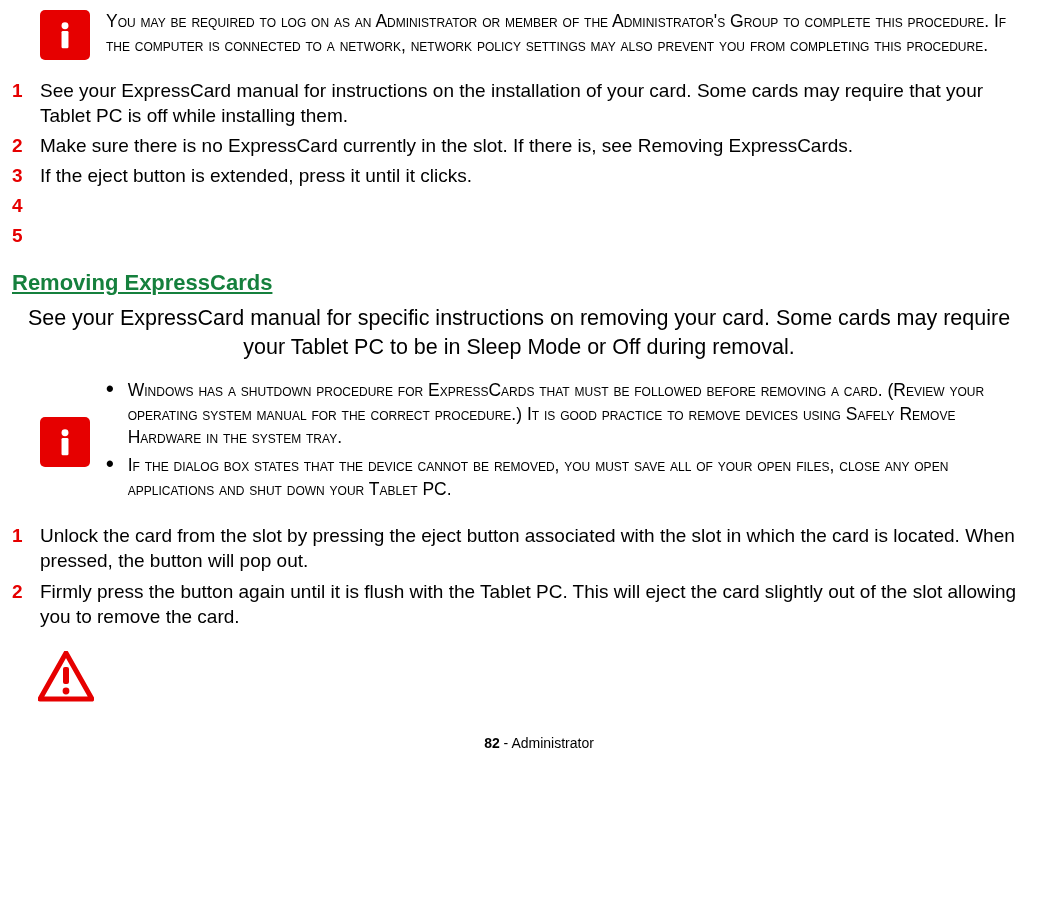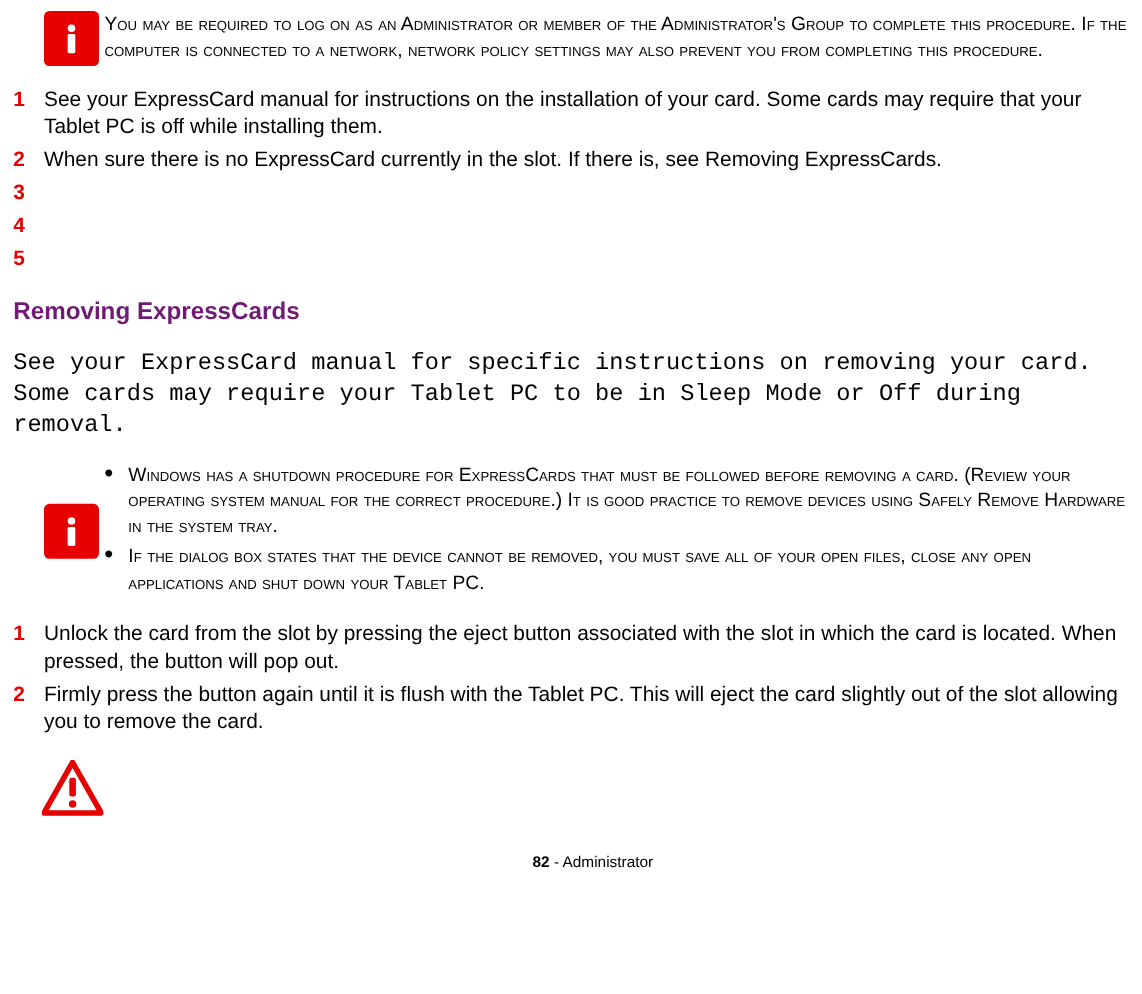--- a/index.html
+++ b/index.html
@@ -7,21 +7,21 @@
     padding: 4px 12px 20px 12px;
     font-family: Arial, Helvetica, sans-serif;
     color: #000;
     width: 1038px;
     box-sizing: border-box;
   }
   .callout {
     display: flex;
     align-items: flex-start;
     margin: 6px 0 18px;
-    gap: 5px;
+    gap: 16px;
   }
   .callout.center {
     align-items: center;
   }
   .info-icon {
     flex: 0 0 50px;
     width: 50px;
     height: 50px;
     background: #e60000;
     border-radius: 5px;
@@ -77,30 +77,32 @@
     gap: 10px;
     margin-bottom: 5px;
     line-height: 1.32;
   }
   .step-num {
     color: #e60000;
     font-weight: bold;
     flex: 0 0 18px;
   }
   h2.section {
-    color: #701a75;
+    color: #15803d;
     font-weight: bold;
     font-size: 22px;
-    margin: 18px 0 20px 0;
+    margin: 18px 0 8px 0;
+    text-decoration: underline;
   }
   .section-intro {
-    font-family: Liberation Mono, monospace;
+    font-family: Liberation Sans, sans-serif;
     font-size: 21.5px;
     margin: 0 0 18px 0;
     line-height: 1.32;
+    text-align: center;
   }
   .footer {
     text-align: center;
     font-size: 14px;
     margin-top: 32px;
   }
   .footer b { font-weight: bold; padding-left: 40px; }
 </style>
 </head>
 <body>
@@ -115,24 +117,25 @@
   <div class="callout-text">You may be required to log on as an Administrator or member of the Administrator's Group to complete this procedure. If the computer is connected to a network, network policy settings may also prevent you from completing this procedure.</div>
 </div>
 
 <ol class="steps">
   <li>
       <span class="step-num">1</span>
       <span>See your ExpressCard manual for instructions on the installation of your card. Some cards may require that your Tablet PC is off while installing them.</span>
     </li>
   <li>
       <span class="step-num">2</span>
-      <span>When sure there is no ExpressCard currently in the slot. If there is, see Removing ExpressCards.</span>
+      <span>Make sure there is no ExpressCard currently in the slot. If there is, see Removing ExpressCards.</span>
     </li>
   <li>
       <span class="step-num">3</span>
+      <span>If the eject button is extended, press it until it clicks.</span>
     </li>
   <li>
       <span class="step-num">4</span>
     </li>
   <li>
       <span class="step-num">5</span>
     </li>
 </ol>
 
 <h2 class="section">Removing ExpressCards</h2>

